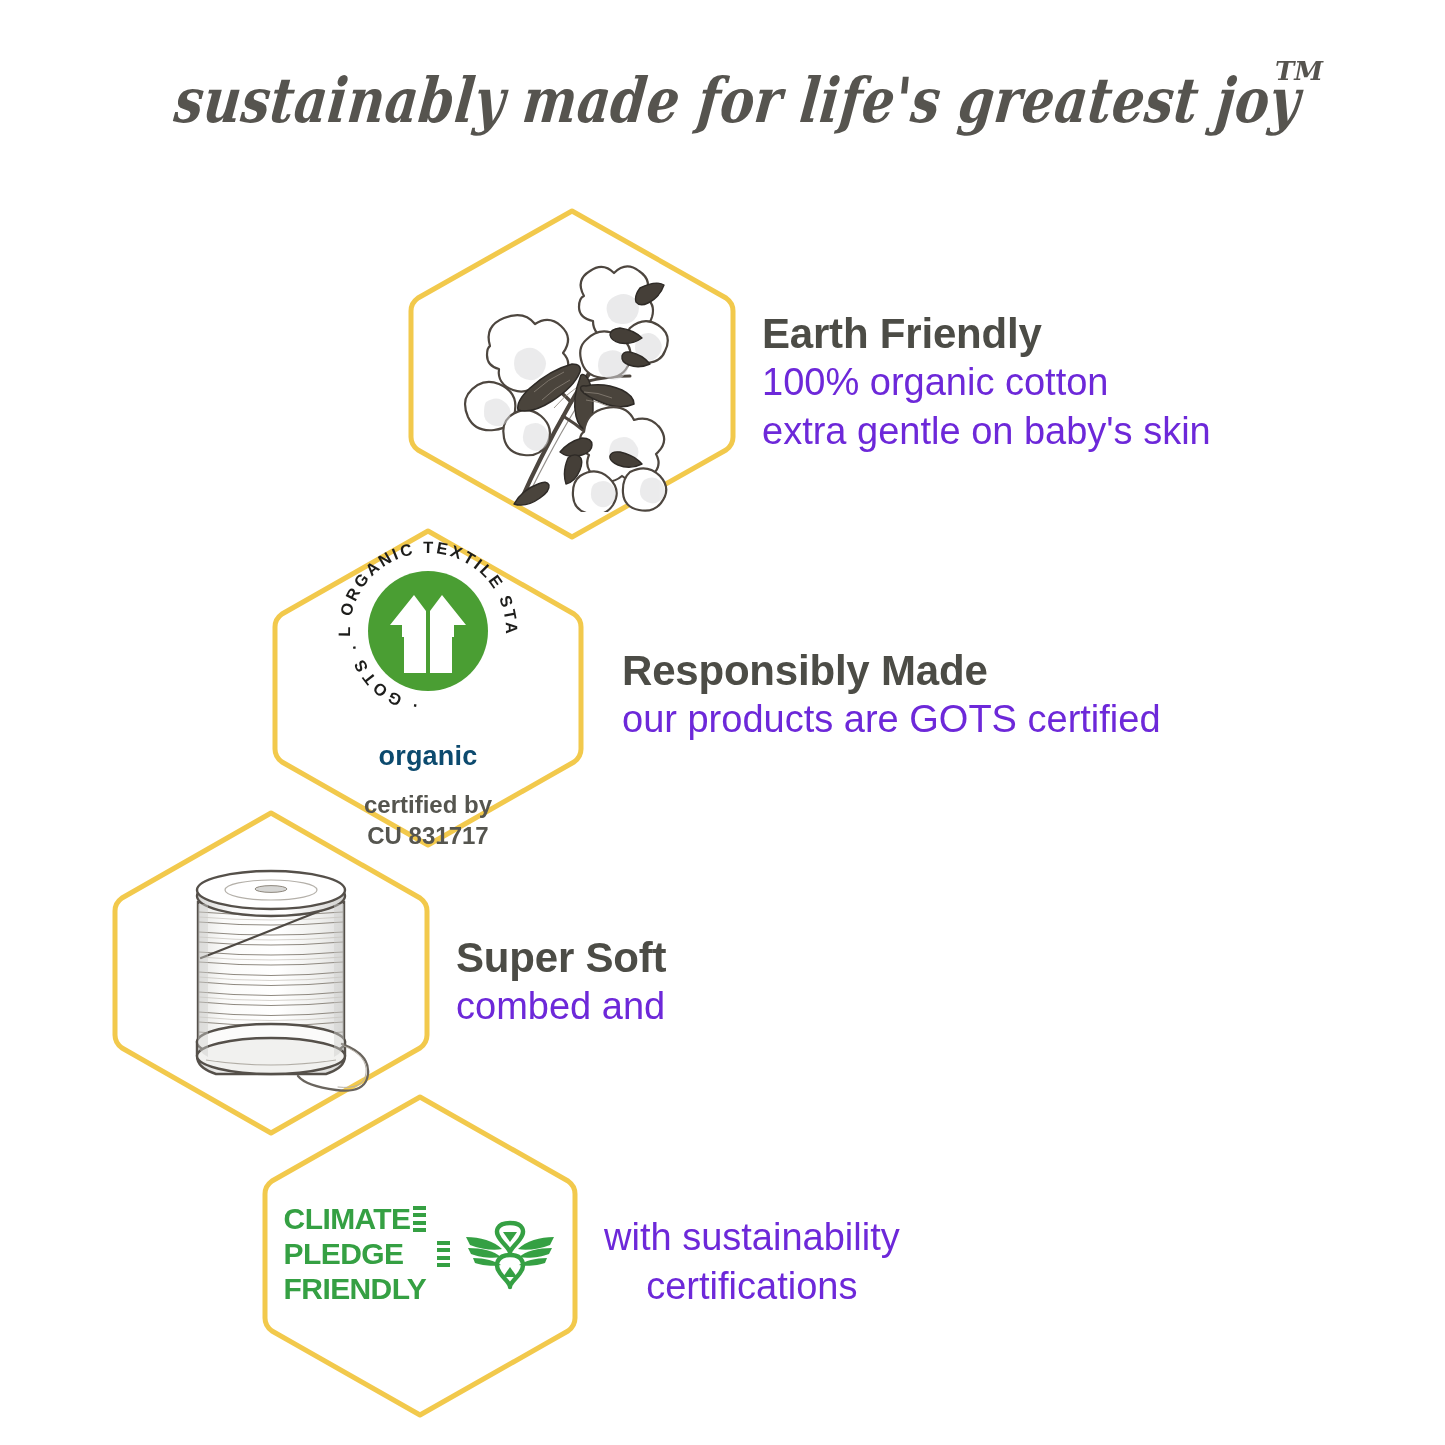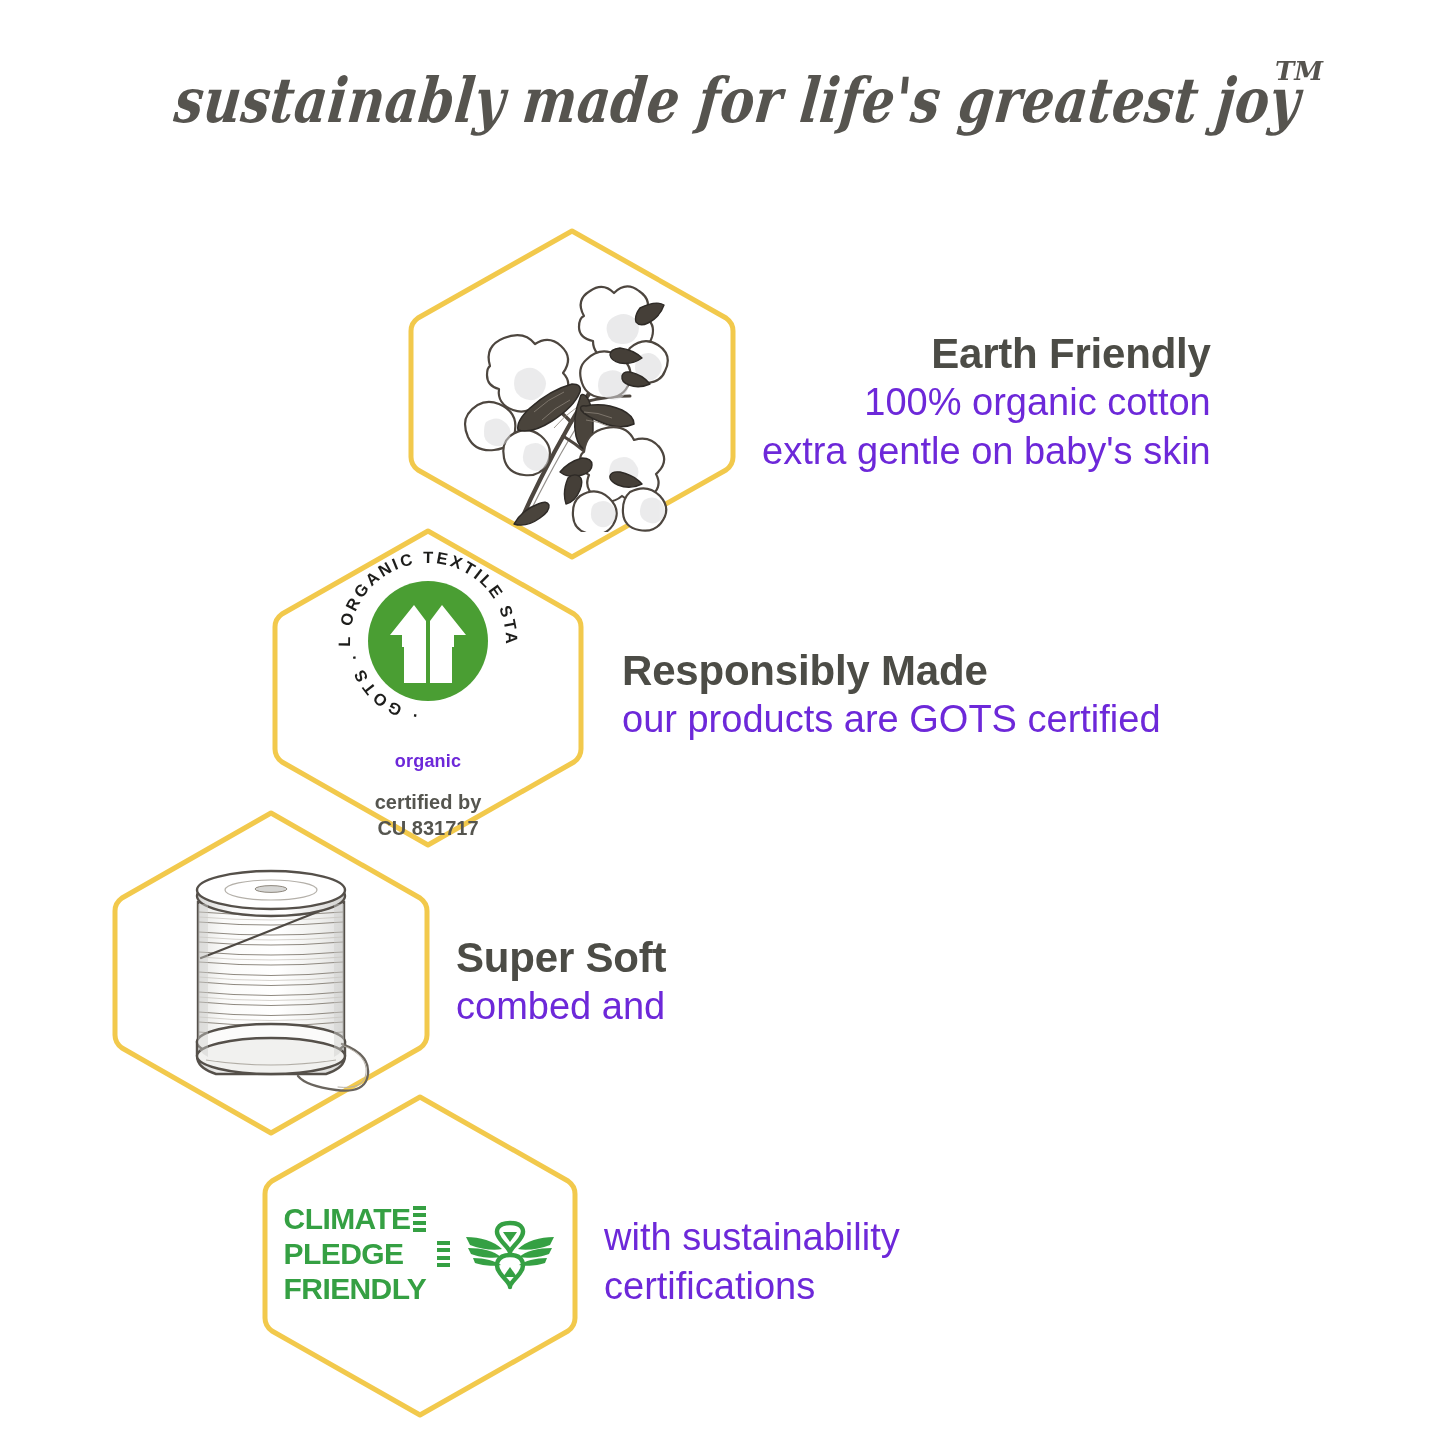--- a/index.html
+++ b/index.html
@@ -89,46 +89,46 @@
     font-size: 38px;
     line-height: 1.28;
     color: #6d28d9;
     font-weight: 300;
     white-space: nowrap;
   }
 
   .feature-desc span { display: block; }
 
   
-  #row-earth        { left: 404px;  top: 224px; text-align: right; }
+  #row-earth        { left: 404px;  top: 204px; }
   #row-responsible  { left: 268px;  top: 524px; }
   #row-supersoft    { left: 108px;  top: 806px; }
-  #row-trusted      { left: 258px;  top: 1090px; }
+  #row-trusted      { left: 258px;  top: 1090px; text-align: center; }
 
   #row-earth .feature-text        { margin-left: 22px; margin-top: 16px; }
   #row-responsible .feature-text  { margin-left: 34px; margin-top: 14px; }
   #row-supersoft .feature-text    { margin-left: 22px; margin-top: 18px; }
   #row-trusted .feature-text      { margin-left: 22px; margin-top: 12px; }
 
   
   .gots-lockup {
     display: flex;
     flex-direction: column;
     align-items: center;
     transform: translateY(4px);
   }
   .gots-caption-main {
-    font-size: 18px;
+    font-size: 27px;
     font-weight: bold;
-    color: #6d28d9;
+    color: #0c4a6e;
     margin-top: 12px;
     letter-spacing: 0.2px;
   }
   .gots-caption-sub {
-    font-size: 20px;
+    font-size: 24px;
     font-weight: bold;
     color: #55554f;
     line-height: 1.28;
     text-align: center;
     margin-top: 18px;
   }
   .gots-caption-sub span { display: block; }
 
   
   .cpf-lockup {

